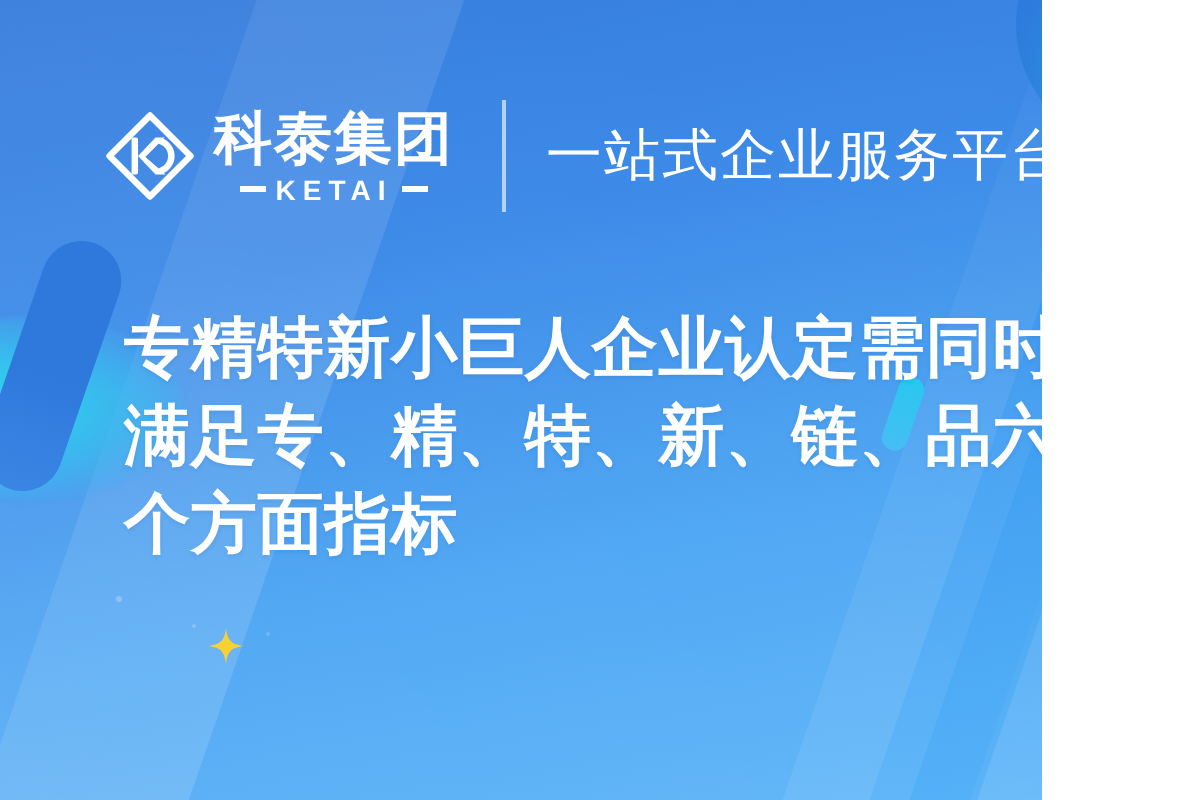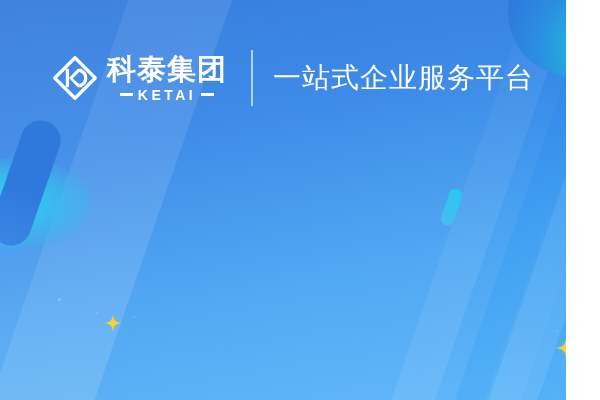--- a/index.html
+++ b/index.html
@@ -3,21 +3,21 @@
 <meta charset="utf-8">
 <title>Banner</title>
 <style>
   html, body {
     margin: 0;
     padding: 0;
     background: #ffffff;
   }
   #banner {
     position: relative;
-    width: 566px;
+    width: 521px;
     height: 400px;
     overflow: hidden;
     font-family: "Liberation Sans", "DejaVu Sans", sans-serif;
     background: linear-gradient(168deg, #2a74da 0%, #2f82e6 32%, #42a0f2 66%, #55b2f8 100%);
   }
 
   
   .bg-layer {
     position: absolute;
     inset: 0;
@@ -314,14 +314,15 @@
     </div>
 
     <div class="header-divider"></div>
 
     <div class="header-text">
       <div class="header-tagline">一站式企业服务平台</div>
     </div>
 
   </div>
 
+  <div class="headline">专精特新小巨人企业认定需同时满足专、精、特、新、链、品六个方面指标</div>
 
 </div>
 
 </body></html>

